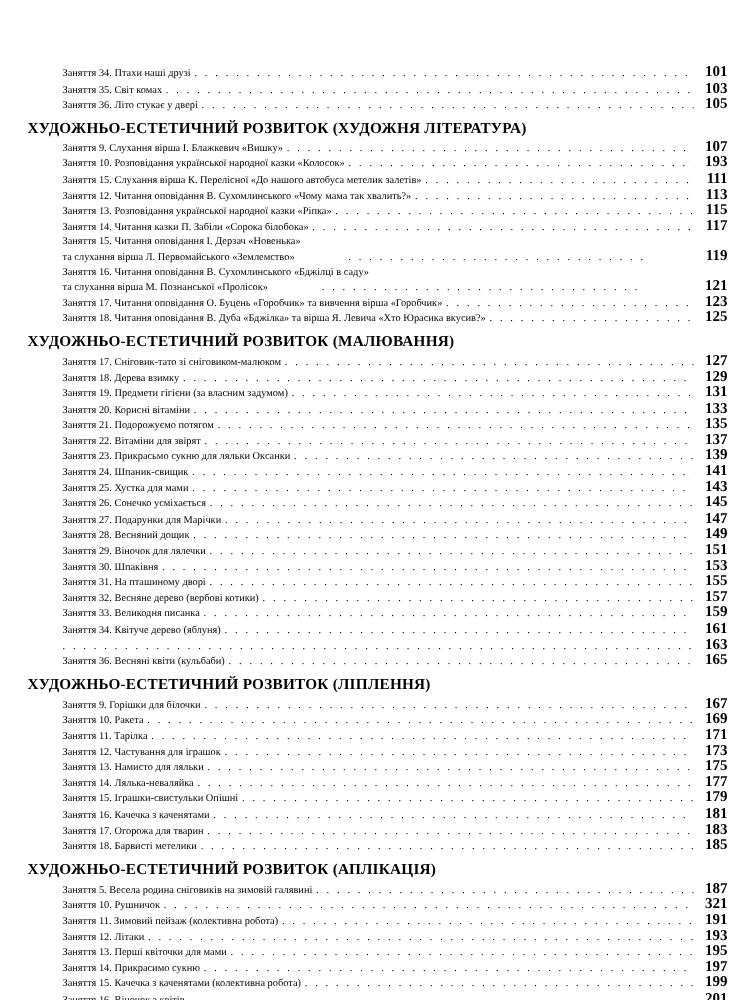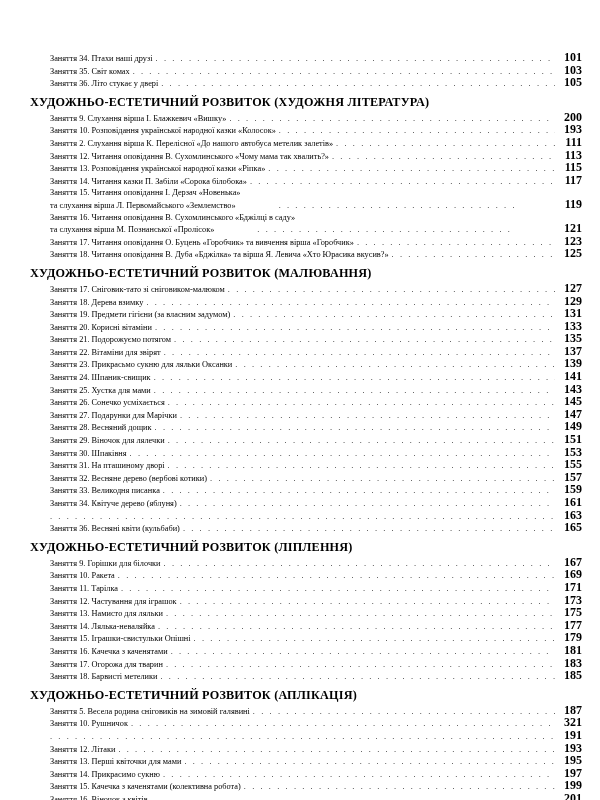--- a/index.html
+++ b/index.html
@@ -21,21 +21,21 @@
     padding: 52px 18px 0 18px;
     position: relative;
   }
   .toc {
     width: 100%;
   }
   .section-heading {
     font-size: 12.2px;
     font-weight: bold;
     letter-spacing: 0.2px;
-    margin: 5px 0 2px 12px;
+    margin: 5px 0 2px 4px;
     padding-left: 0px;
     white-space: nowrap;
     font-family: "Liberation Serif", "DejaVu Serif", serif;
   }
   .entry {
     display: flex;
     align-items: baseline;
     font-size: 8.3px;
     line-height: 11.6px;
     padding-left: 32px;
@@ -100,29 +100,29 @@
       </div>
       <div class="entry">
         <span class="entry-title">Заняття 36. Літо стукає у двері</span>
         <span class="leader"></span>
         <span class="pageno">105</span>
       </div>
       <div class="section-heading">ХУДОЖНЬО-ЕСТЕТИЧНИЙ РОЗВИТОК (ХУДОЖНЯ ЛІТЕРАТУРА)</div>
       <div class="entry">
         <span class="entry-title">Заняття 9. Слухання вірша І. Блажкевич «Вишку»</span>
         <span class="leader"></span>
-        <span class="pageno">200</span>
+        <span class="pageno">107</span>
       </div>
       <div class="entry">
         <span class="entry-title">Заняття 10. Розповідання української народної казки «Колосок»</span>
         <span class="leader"></span>
         <span class="pageno">193</span>
       </div>
       <div class="entry">
-        <span class="entry-title">Заняття 2. Слухання вірша К. Перелісної «До нашого автобуса метелик залетів»</span>
+        <span class="entry-title">Заняття 15. Слухання вірша К. Перелісної «До нашого автобуса метелик залетів»</span>
         <span class="leader"></span>
         <span class="pageno">111</span>
       </div>
       <div class="entry">
         <span class="entry-title">Заняття 12. Читання оповідання В. Сухомлинського «Чому мама так хвалить?»</span>
         <span class="leader"></span>
         <span class="pageno">113</span>
       </div>
       <div class="entry">
         <span class="entry-title">Заняття 13. Розповідання української народної казки «Ріпка»</span>
@@ -316,20 +316,21 @@
         <span class="entry-title">Заняття 5. Весела родина сніговиків на зимовій галявині</span>
         <span class="leader"></span>
         <span class="pageno">187</span>
       </div>
       <div class="entry">
         <span class="entry-title">Заняття 10. Рушничок</span>
         <span class="leader"></span>
         <span class="pageno">321</span>
       </div>
       <div class="entry">
+        <span class="entry-title">Заняття 11. Зимовий пейзаж (колективна робота)</span>
         <span class="leader"></span>
         <span class="pageno">191</span>
       </div>
       <div class="entry">
         <span class="entry-title">Заняття 12. Літаки</span>
         <span class="leader"></span>
         <span class="pageno">193</span>
       </div>
       <div class="entry">
         <span class="entry-title">Заняття 13. Перші квіточки для мами</span>

